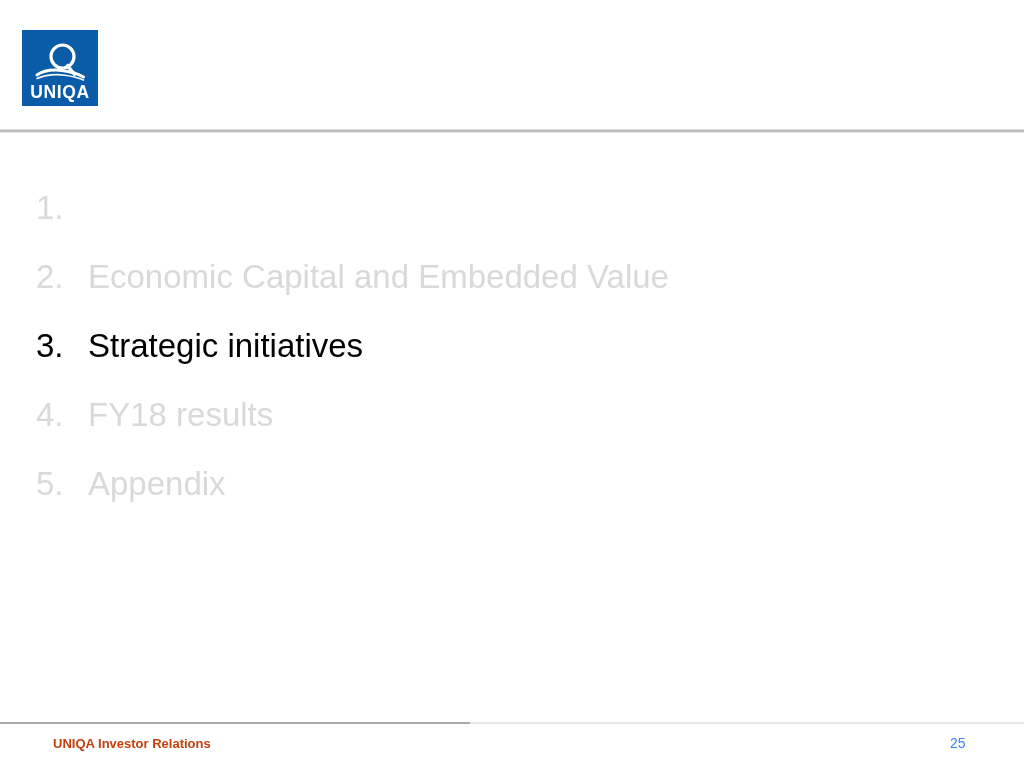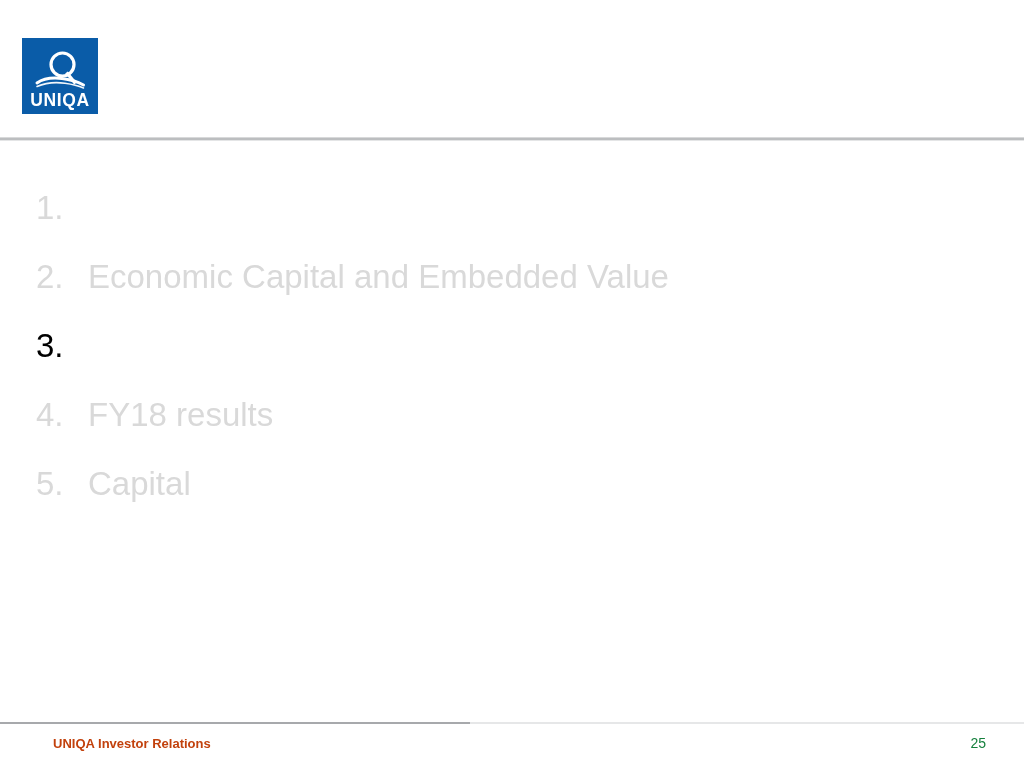--- a/index.html
+++ b/index.html
@@ -16,21 +16,21 @@
     width: 1024px;
     height: 768px;
     background: #ffffff;
     overflow: hidden;
   }
 
   
   .header {
     position: absolute;
     left: 0;
-    top: 16px;
+    top: 8px;
     width: 848px;
     height: 122px;
   }
   .logo {
     position: absolute;
     left: 22px;
     top: 22px;
     width: 76px;
     height: 76px;
     background: #0a5ca8;
@@ -122,24 +122,24 @@
     line-height: 17px;
     font-weight: bold;
     color: #c2410c;
     white-space: nowrap;
   }
   .footer-page {
     position: absolute;
     left: 950px;
     top: 734px;
     width: 36px;
-    text-align: right;
+    text-align: left;
     font-size: 14px;
     line-height: 18px;
-    color: #15803d;
+    color: #3b82f6;
     white-space: nowrap;
   }
 </style>
 </head>
 <body>
 
 <div class="slide">
 
   <div class="header">
     <div class="logo">
@@ -164,30 +164,31 @@
       <span class="agenda-num">1.</span>
     </div>
 
     <div class="agenda-item">
       <span class="agenda-num">2.</span>
       <span class="agenda-label">Economic Capital and Embedded Value</span>
     </div>
 
     <div class="agenda-item active">
       <span class="agenda-num">3.</span>
+      <span class="agenda-label">Strategic initiatives</span>
     </div>
 
     <div class="agenda-item">
       <span class="agenda-num">4.</span>
       <span class="agenda-label">FY18 results</span>
     </div>
 
     <div class="agenda-item">
       <span class="agenda-num">5.</span>
-      <span class="agenda-label">Capital</span>
+      <span class="agenda-label">Appendix</span>
     </div>
 
   </div>
 
   <div class="footer-rule">
     <div class="seg-left"></div>
     <div class="seg-right"></div>
   </div>
   <div class="footer-text">UNIQA Investor Relations</div>
   <div class="footer-page">25</div>

